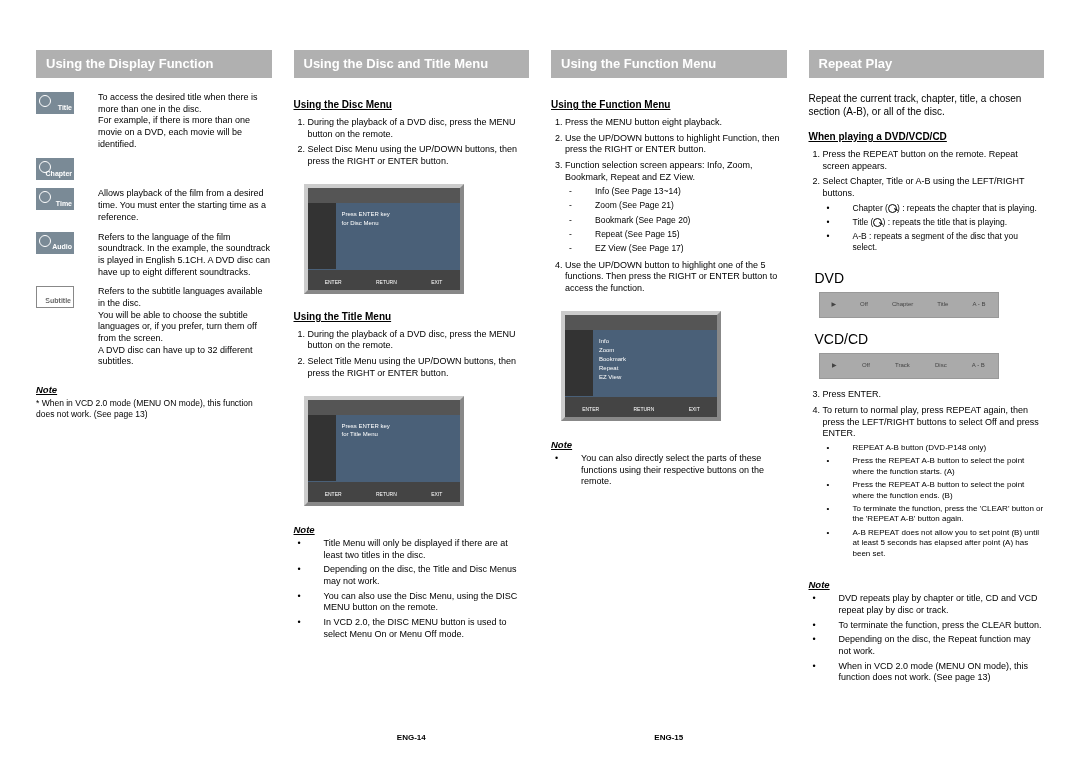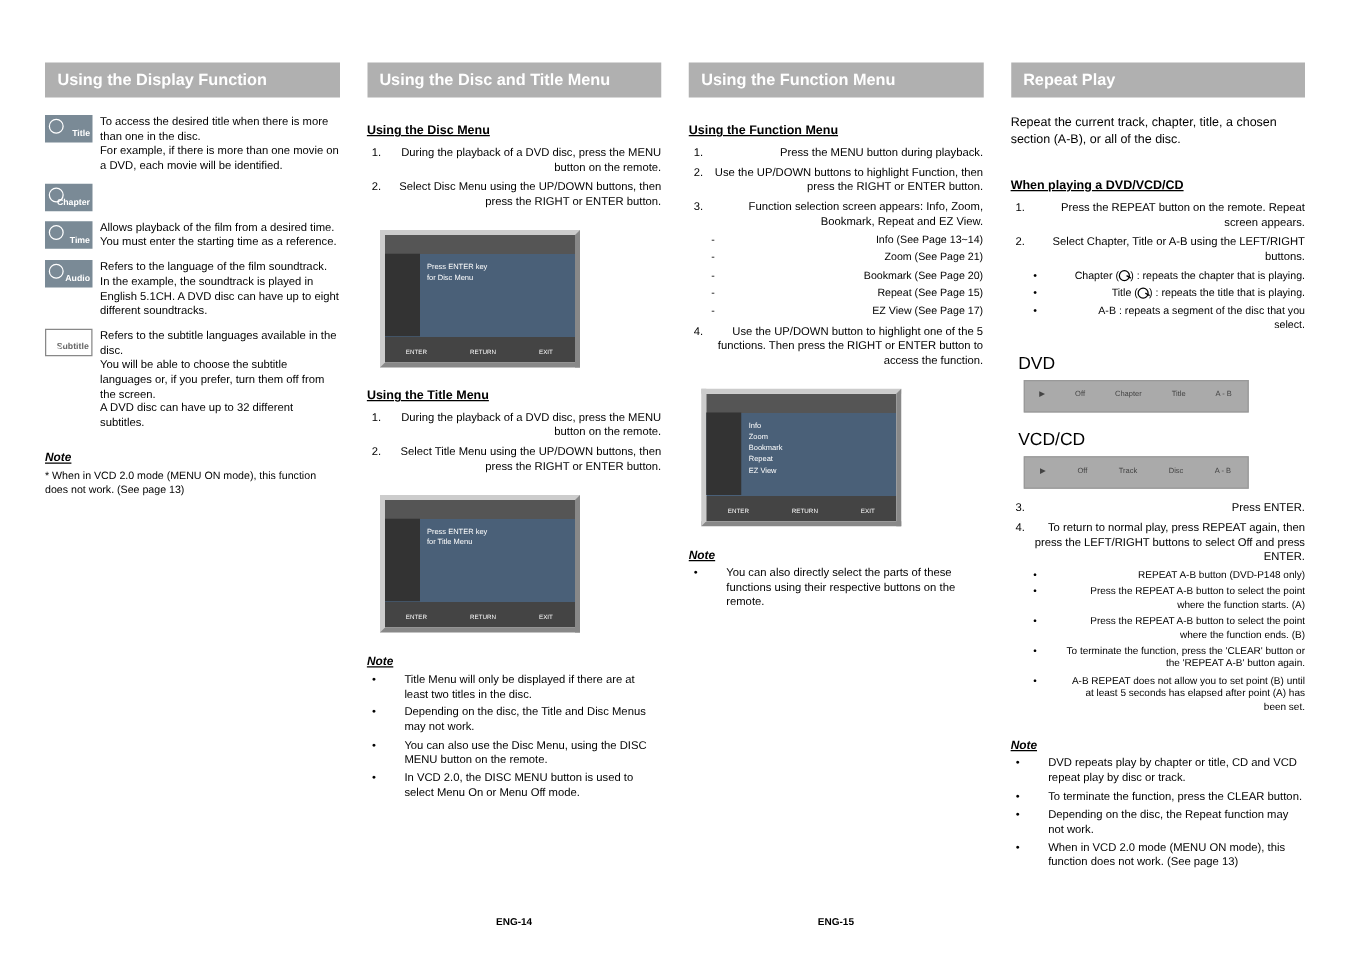--- a/index.html
+++ b/index.html
@@ -30,21 +30,21 @@
     font-weight: bold;
     font-size: 13px;
     padding: 6px 10px;
     margin-bottom: 14px;
     height: 28px;
     display: flex;
     align-items: center;
   }
   .icon-row {
     display: flex;
-    gap: 6px;
+    gap: 24px;
     margin-bottom: 8px;
   }
   .icon-box {
     width: 38px;
     height: 22px;
     background: #7a8a96;
     color: #fff;
     font-size: 7px;
     font-weight: bold;
     display: flex;
@@ -68,21 +68,20 @@
   }
   .section-title {
     font-weight: bold;
     text-decoration: underline;
     font-size: 10px;
     margin: 6px 0 4px 0;
   }
   ol {
     margin: 2px 0 6px 0;
     padding-left: 14px;
-    text-align: right;
   }
   ol li {
     margin-bottom: 4px;
   }
   ul {
     margin: 2px 0 6px 0;
     padding-left: 14px;
     list-style-type: none;
   }
   ul li {
@@ -133,21 +132,21 @@
   }
   .screenshot .sc-bottom {
     position: absolute;
     bottom: 4px; left: 0; right: 0;
     display: flex;
     justify-content: space-around;
     font-size: 5px;
   }
   .intro {
     font-size: 10px;
-    margin-bottom: 18px;
+    margin-bottom: 6px;
   }
   .osd-bar {
     width: 180px;
     height: 26px;
     background: #aaa;
     margin: 4px 0 8px 10px;
     display: flex;
     align-items: center;
     justify-content: space-around;
     font-size: 6px;
@@ -258,21 +257,21 @@
       <li>You can also use the Disc Menu, using the DISC MENU button on the remote.</li>
       <li>In VCD 2.0, the DISC MENU button is used to select Menu On or Menu Off mode.</li>
     </ul>
     <div class="page-num">ENG-14</div>
   </div>
 
   <div class="col">
     <div class="header-bar">Using the Function Menu</div>
     <div class="section-title">Using the Function Menu</div>
     <ol>
-      <li>Press the MENU button during playback.</li>
+      <li>Press the MENU button eight playback.</li>
       <li>Use the UP/DOWN buttons to highlight Function, then press the RIGHT or ENTER button.</li>
       <li>
         <span>Function selection screen appears: Info, Zoom, Bookmark, Repeat and EZ View.</span>
         <ul class="dashes" style="margin-top:3px;font-size:8.5px">
           <li>Info (See Page 13~14)</li>
           <li>Zoom (See Page 21)</li>
           <li>Bookmark (See Page 20)</li>
           <li>Repeat (See Page 15)</li>
           <li>EZ View (See Page 17)</li>
         </ul>

